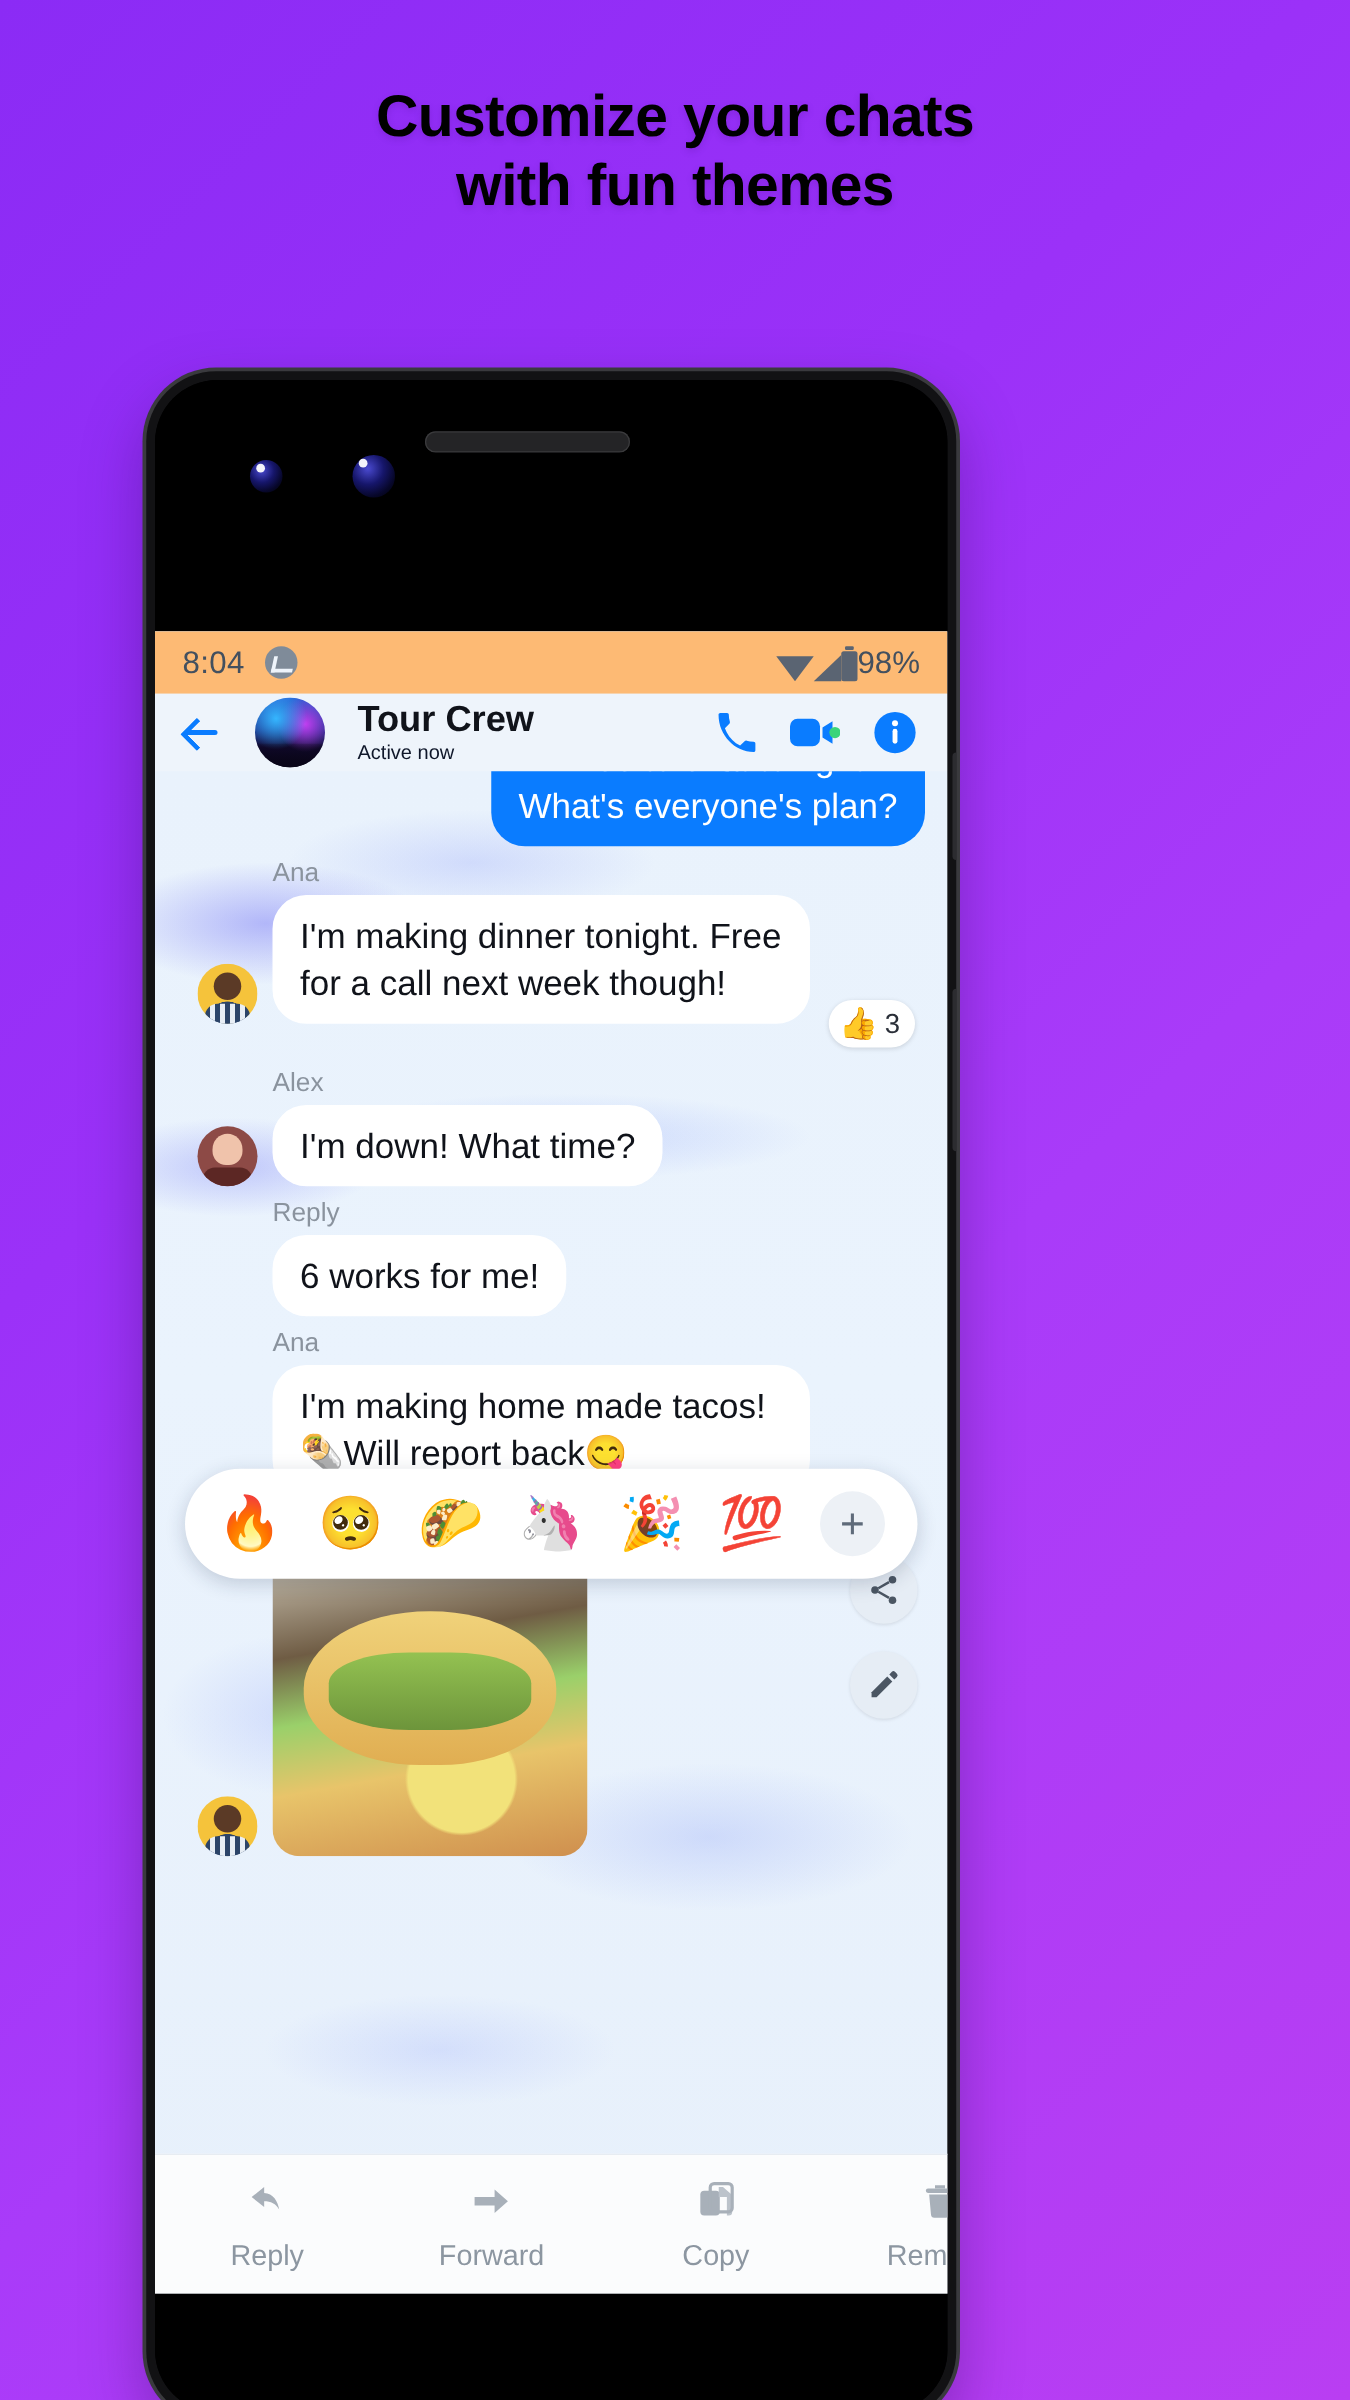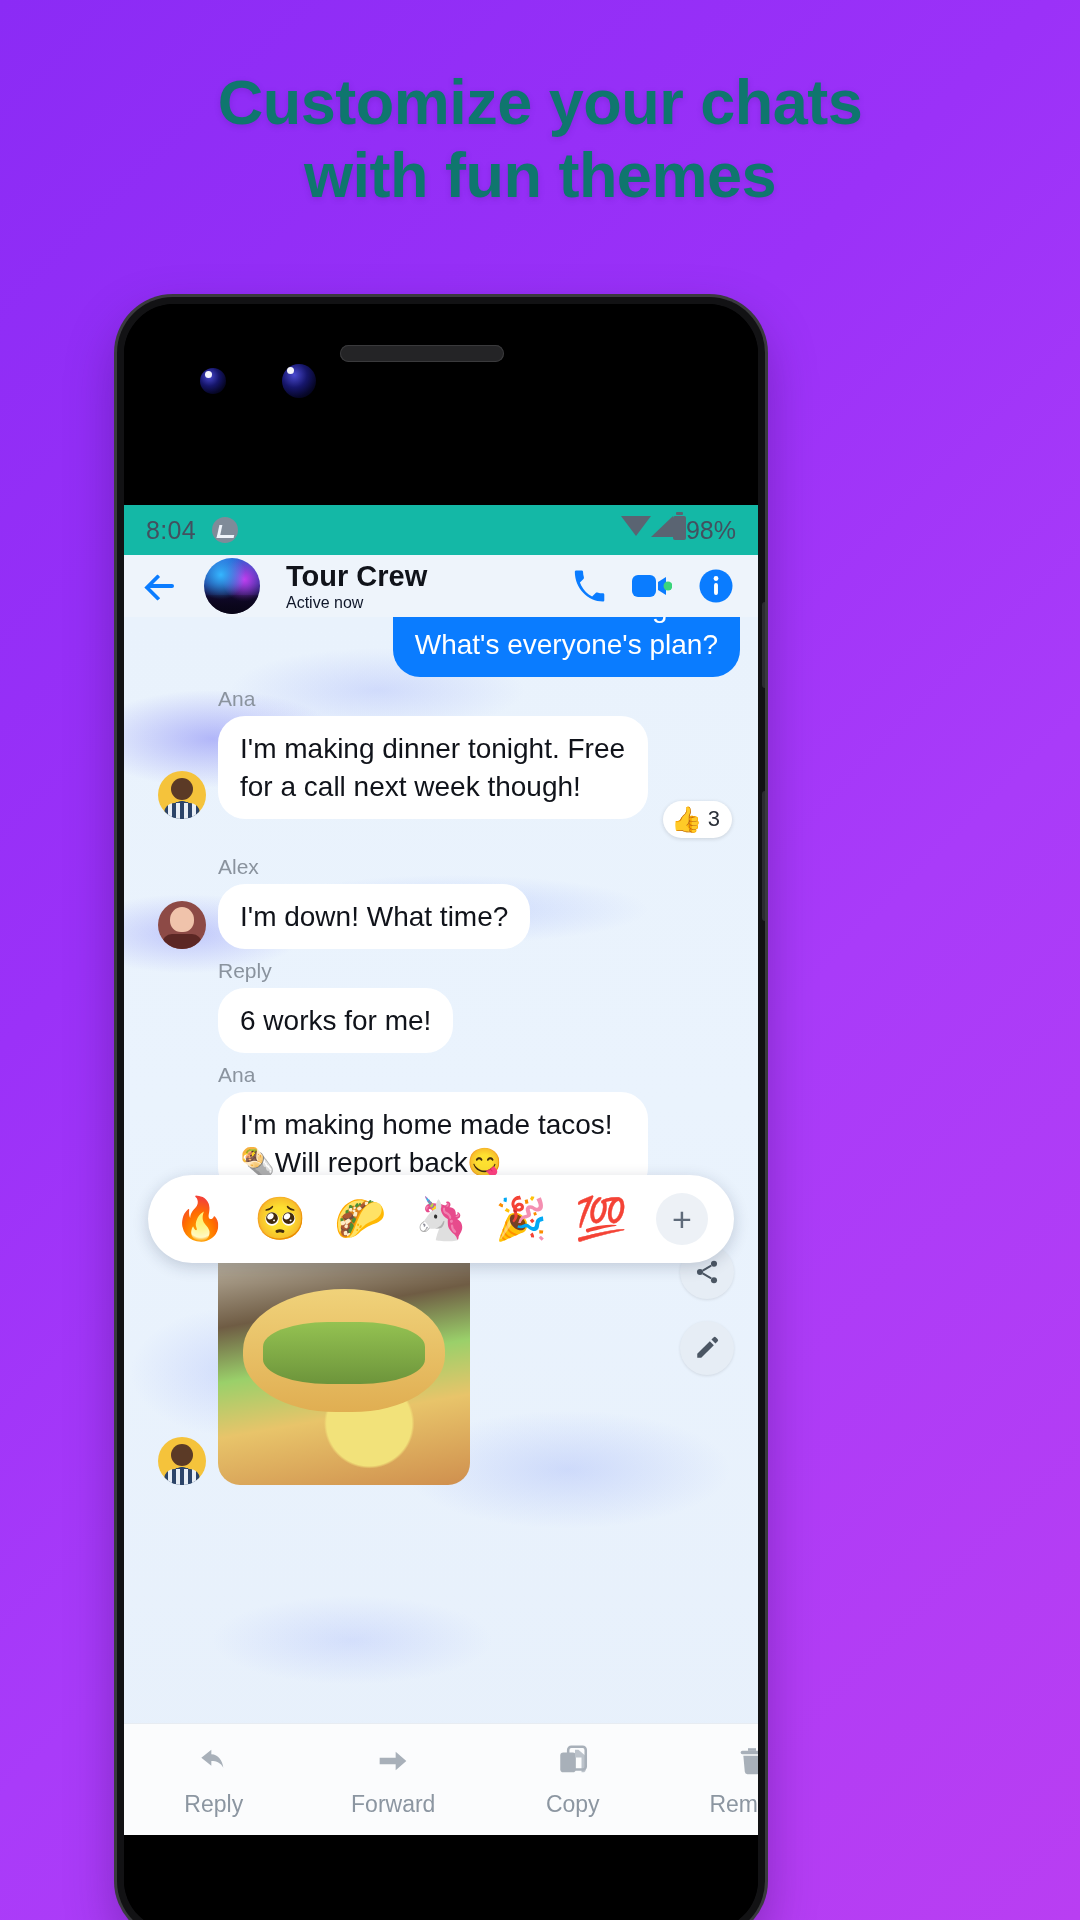--- a/index.html
+++ b/index.html
@@ -5,22 +5,22 @@
   * { margin:0; padding:0; box-sizing:border-box; }
   html,body { width:1080px; height:1920px; overflow:hidden; }
   body {
     font-family:"Liberation Sans", sans-serif;
     background:linear-gradient(135deg,#8b2bf5 0%,#9b31f8 35%,#a93bf9 60%,#b93ef2 100%);
     position:relative;
   }
   
   .headline {
     position:absolute; top:66px; left:0; width:1080px;
-    text-align:center; color:#0f766e;
-    font-size:63px; font-weight:bold; line-height:1.16;
+    text-align:center; color:#000000;
+    font-size:47px; font-weight:bold; line-height:1.16;
     letter-spacing:-0.5px;
     text-shadow:0 2px 6px rgba(60,0,120,.18);
   }
   .headline div { white-space:nowrap; }
 
   
   .phone {
     position:absolute; left:117px; top:297px;
     width:648px; height:1640px;
     background:#121214;
@@ -52,33 +52,33 @@
 
   
   .screen {
     position:absolute; top:201px; left:0; width:634px; height:1330px;
     background:#eef4fb; overflow:hidden;
   }
   
   .statusbar {
     height:50px; display:flex; align-items:center;
     padding:0 22px; color:#5a6472; font-size:24px;
-    background:#14b8a6;
+    background:#fdba74;
   }
   .sb-time { font-size:25px; color:#43505f; letter-spacing:.3px; }
   .msgr-badge {
     width:26px; height:26px; margin-left:16px; border-radius:50%;
     background:#7f8b99; position:relative;
   }
   .msgr-badge::after{
     content:""; position:absolute; left:6px; top:8px; width:14px; height:10px;
     border-left:3px solid #eef4fb; border-bottom:3px solid #eef4fb;
     transform:skewX(-12deg);
   }
-  .sb-right { margin-left:auto; display:flex; align-items:flex-start; }
+  .sb-right { margin-left:auto; display:flex; align-items:flex-end; }
   .ico-wifi { width:0;height:0;border-left:15px solid transparent;border-right:15px solid transparent;border-top:20px solid #5a6472; }
   .ico-sig { width:0;height:0;border-left:22px solid transparent;border-bottom:21px solid #5a6472; }
   .ico-bat { width:13px;height:24px;background:#5a6472;border-radius:2px;position:relative; }
   .ico-bat::before{content:"";position:absolute;top:-4px;left:3px;width:7px;height:3px;background:#5a6472;border-radius:1px;}
   .sb-pct { font-size:25px; color:#43505f; font-weight:500; }
 
   
   .chat-header {
     height:62px; display:flex; align-items:center;
     padding:0 20px; background:#eef4fb;gap:12px;

